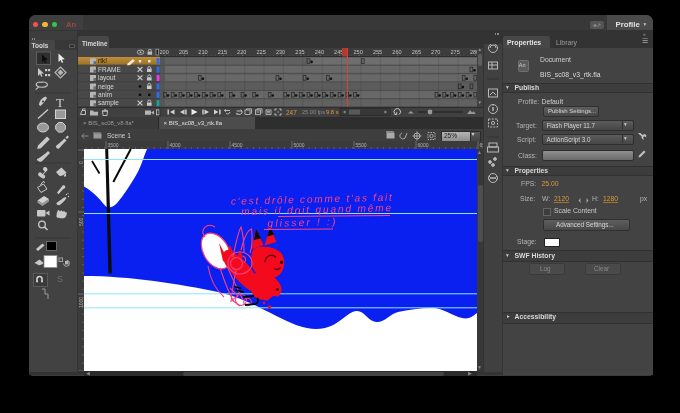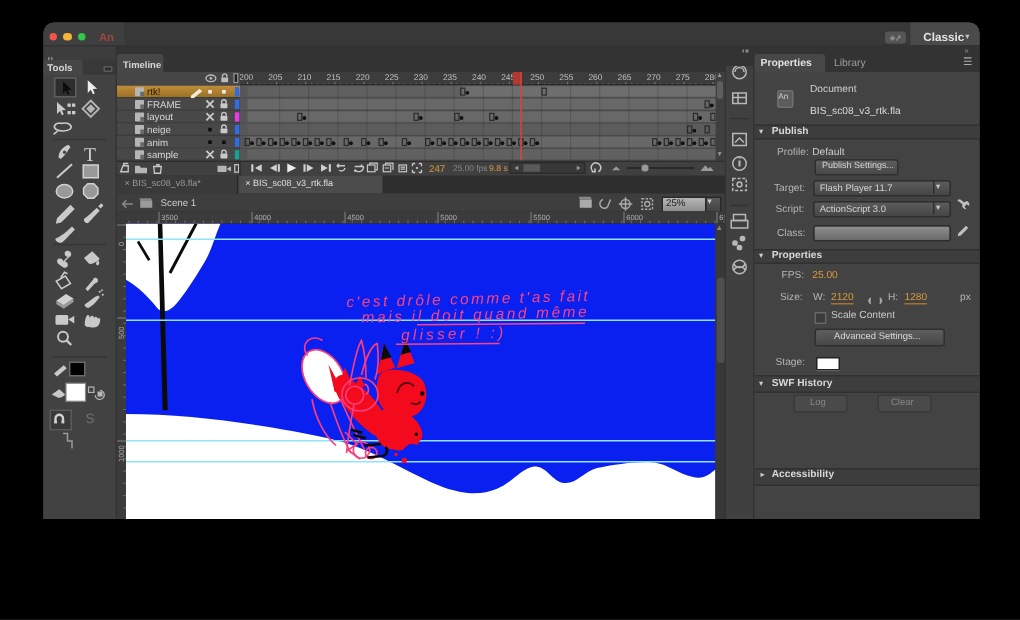--- a/index.html
+++ b/index.html
@@ -1,15 +1,15 @@
 <!DOCTYPE html>
 <html><head><meta charset="utf-8">
 <style>
   html,body{margin:0;padding:0;background:#000;}
-  #page{position:relative;width:680px;height:346px;background:#000;overflow:hidden;
+  #page{position:relative;width:680px;height:413px;background:#000;overflow:hidden;
         font-family:"Liberation Sans",sans-serif;text-align:right;-webkit-font-smoothing:antialiased;}
   .abs{position:absolute;}
   .txt{position:absolute;white-space:nowrap;color:#cfcfcf;}
 </style></head>
 <body>
 <div id="page">
 
 <div class="abs" id="win" style="left:29px;top:15px;width:624px;height:361px;background:#3c3c3c;border-radius:7px 7px 4px 4px;"></div>
 
 <div class="abs" style="left:29px;top:15px;width:624px;height:15px;background:#383838;border-radius:7px 7px 0 0;"></div>
@@ -18,21 +18,21 @@
 <div class="abs" style="left:42px;top:21.5px;width:5.5px;height:5.5px;border-radius:3px;background:#f5b53a;"></div>
 <div class="abs" style="left:51.5px;top:21.5px;width:5.5px;height:5.5px;border-radius:3px;background:#33c748;"></div>
 <div class="txt" style="left:66px;top:19.5px;font-size:7.5px;font-weight:bold;color:#a04840;">An</div>
 
 <div class="abs" style="left:607px;top:15px;width:46px;height:15px;background:#4a4a4a;border-radius:0 7px 0 0;"></div>
 <div class="abs" style="left:590px;top:21px;width:14px;height:7.5px;background:#555;border-radius:2px;"></div>
 <svg class="abs" style="left:592px;top:22.5px;" width="10" height="5" viewBox="0 0 10 5">
       <path d="M1,2.5 l2,-1.8 l2,1.8 l-2,1.8 Z" fill="#8a8a8a"></path>
       <path d="M6.5,1 l1.5,0 l0,1.5 M8,1 l-2.5,3" stroke="#8a8a8a" stroke-width="0.8" fill="none"></path>
     </svg>
-<div class="txt" style="left:615.5px;top:19.5px;font-size:7.8px;font-weight:bold;color:#e4e4e4;">Classic</div>
+<div class="txt" style="left:615.5px;top:19.5px;font-size:7.8px;font-weight:bold;color:#e4e4e4;">Profile</div>
 <div class="txt" style="left:643.5px;top:20.5px;font-size:5.5px;color:#c5c5c5;">▾</div>
 
 <div class="abs" style="left:29px;top:30px;width:624px;height:345px;background:#333;"></div>
 
 <div class="abs" style="left:29px;top:31px;width:48px;height:341px;background:#3d3d3d;"></div>
 <div class="abs" style="left:31.5px;top:38px;width:1.4px;height:1.6px;background:#8a8a8a;"></div>
 <div class="abs" style="left:33.8px;top:38px;width:1.4px;height:1.6px;background:#8a8a8a;"></div>
 <div class="abs" style="left:29px;top:40px;width:48px;height:10px;background:#383838;"></div>
 <div class="abs" style="left:29px;top:40px;width:26px;height:10px;background:#464646;border-radius:2px 2px 0 0;"></div>
 <div class="txt" style="left:31.5px;top:41.5px;font-size:6.5px;font-weight:bold;color:#d8d8d8;">Tools</div>

